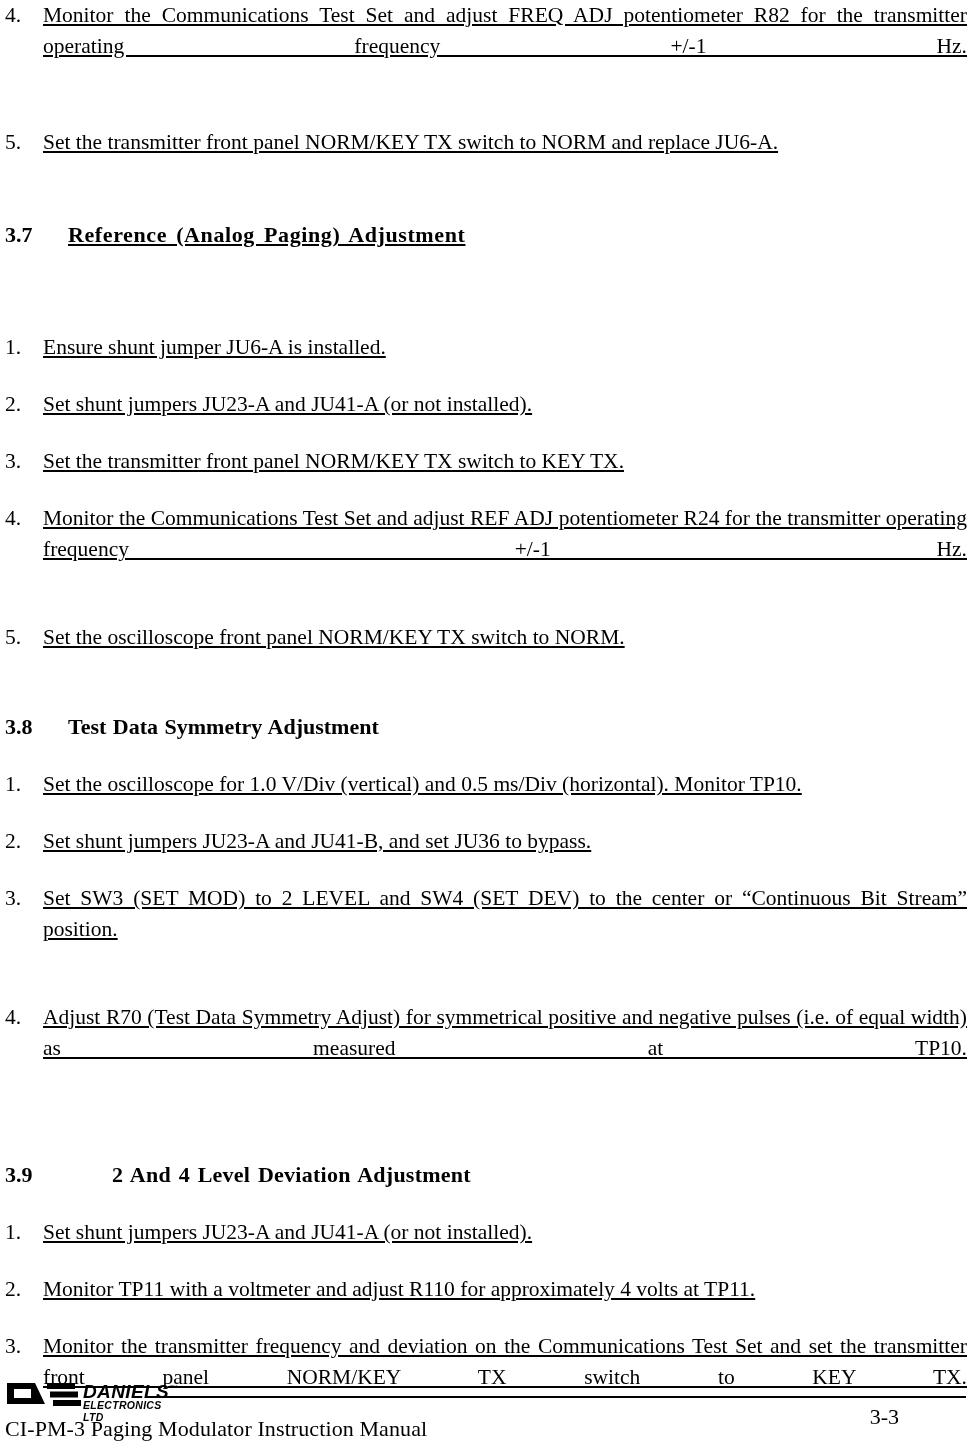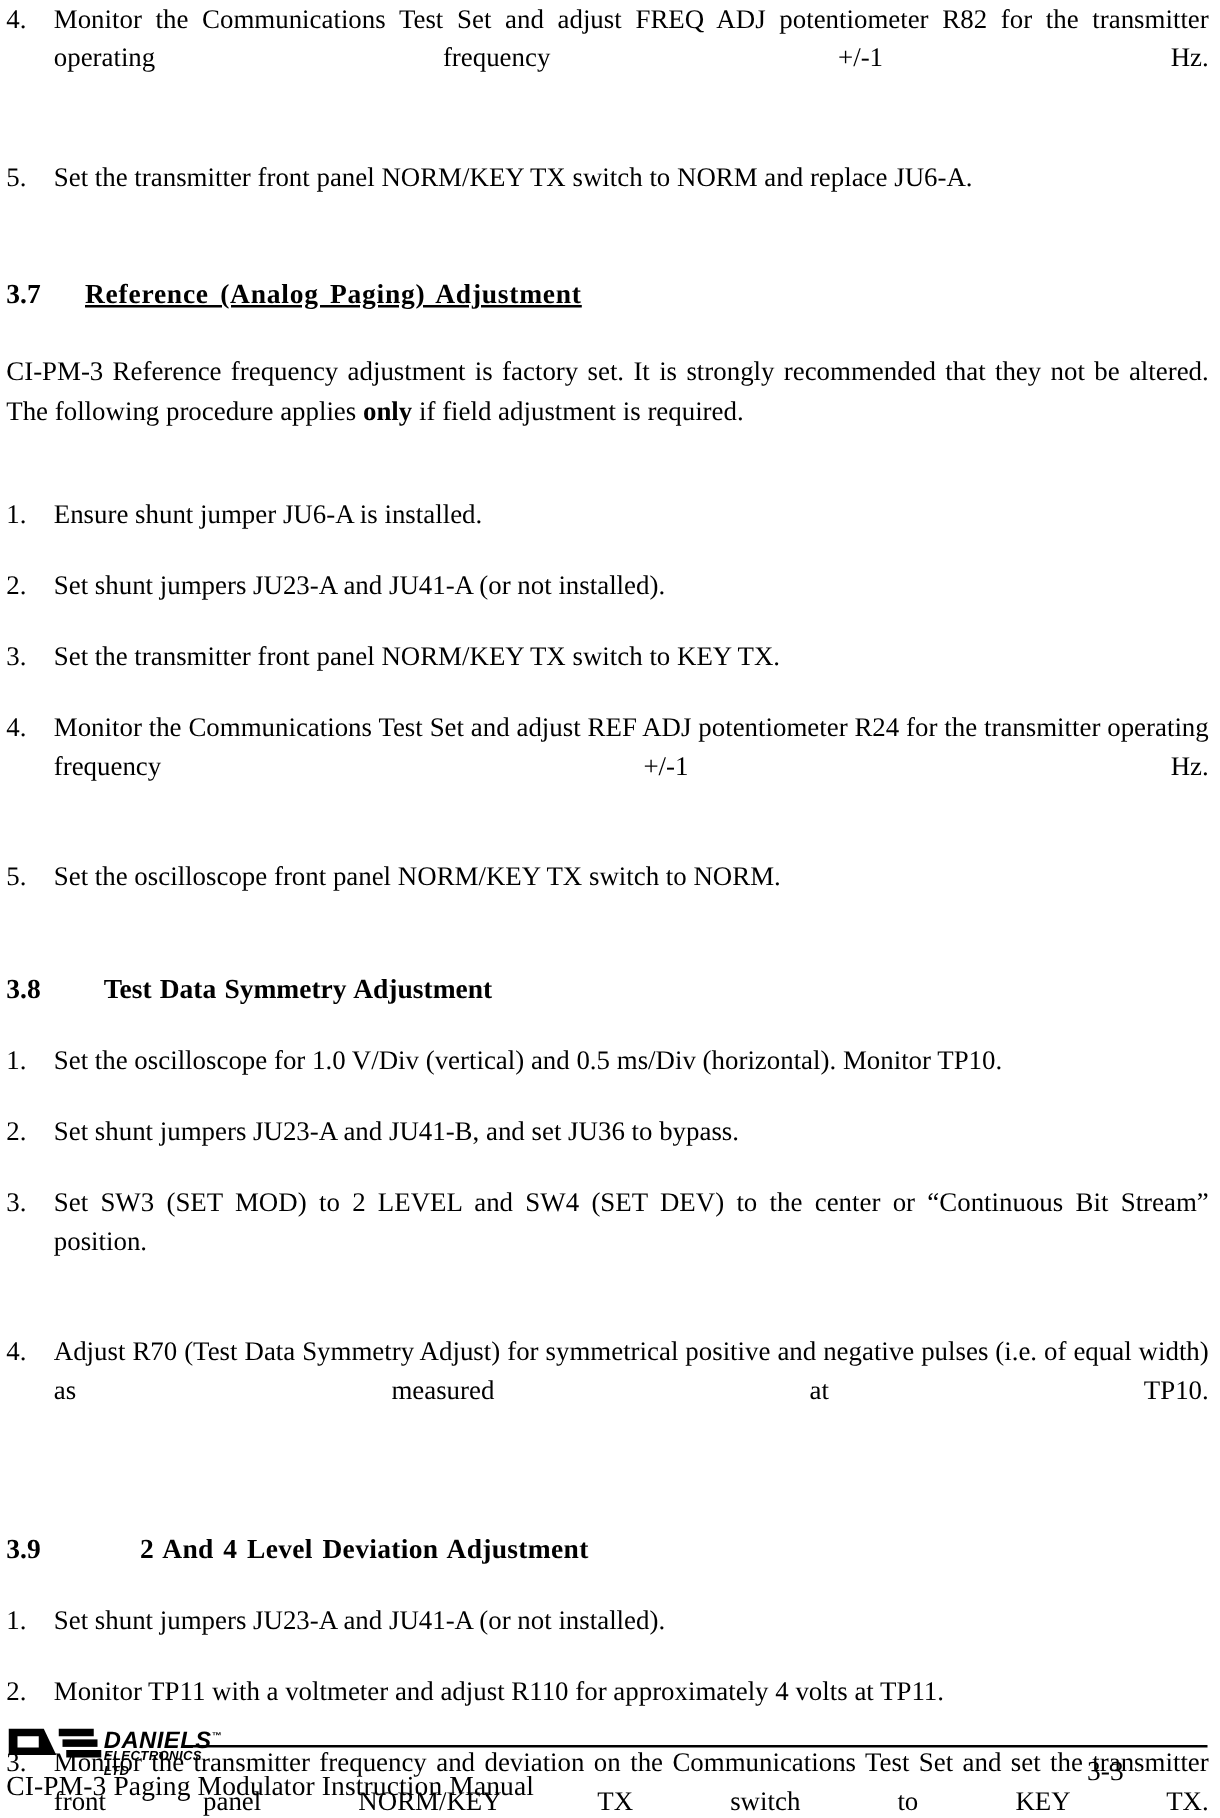--- a/index.html
+++ b/index.html
@@ -47,20 +47,21 @@
   .proc-item .marker {
     position: absolute;
     left: 0;
     top: 0;
     width: 30px;
     text-align: left;
     font-size: 21.5px;
   }
   .proc-item .txt {
     display: block;
+    text-decoration: underline;
   }
   
   .proc-item .txt::after {
     content: "";
     display: inline-block;
     width: 100%;
   }
   .proc-item.nojustify { text-align: left; }
   .proc-item.nojustify .txt::after { display: none; }
 
@@ -70,21 +71,21 @@
     font-size: 22px;
     line-height: 28px;
     margin: 0;
     white-space: pre;
   }
   .sect-head .num {
     display: inline-block;
     width: 63px;
   }
   .sect-head.wide .title { letter-spacing: 0.6px; word-spacing: 3px; text-decoration: underline; }
-  .sect-head.narrow .title { letter-spacing: 0px; word-spacing: 1px; margin-left: 15px; }
+  .sect-head.narrow .title { letter-spacing: 0px; word-spacing: 1px; }
   .sect-head.semi .title { letter-spacing: 0.25px; word-spacing: 2px; margin-left: 44px; }
 
   
   .body-para {
     font-size: 21.5px;
     line-height: 32px;
     text-align: justify;
     margin: 0;
   }
   .body-para b { font-weight: bold; }
@@ -148,21 +149,20 @@
         <span class="txt">Set the transmitter front panel NORM/KEY TX switch to NORM and replace JU6-A.</span>
       </li>
     </ol>
 
     <div class="sp" style="height:63px;"></div>
 
     <h2 class="sect-head wide"><span class="num">3.7</span><span class="title">Reference (Analog Paging) Adjustment</span></h2>
 
     <div class="sp" style="height:32px;"></div>
 
-    <p class="body-para"><span>CI-PM-3 Reference frequency adjustment is factory set.  It is strongly recommended that they not be altered. The following procedure applies </span><b>only</b><span> if field adjustment is required.</span></p>
 
     <div class="sp" style="height:51px;"></div>
 
     <ol class="proc-list">
       <li class="proc-item nojustify" style="margin-bottom:26px;">
         <span class="marker">1.</span>
         <span class="txt">Ensure shunt jumper JU6-A is installed.</span>
       </li>
       <li class="proc-item nojustify" style="margin-bottom:26px;">
         <span class="marker">2.</span>

